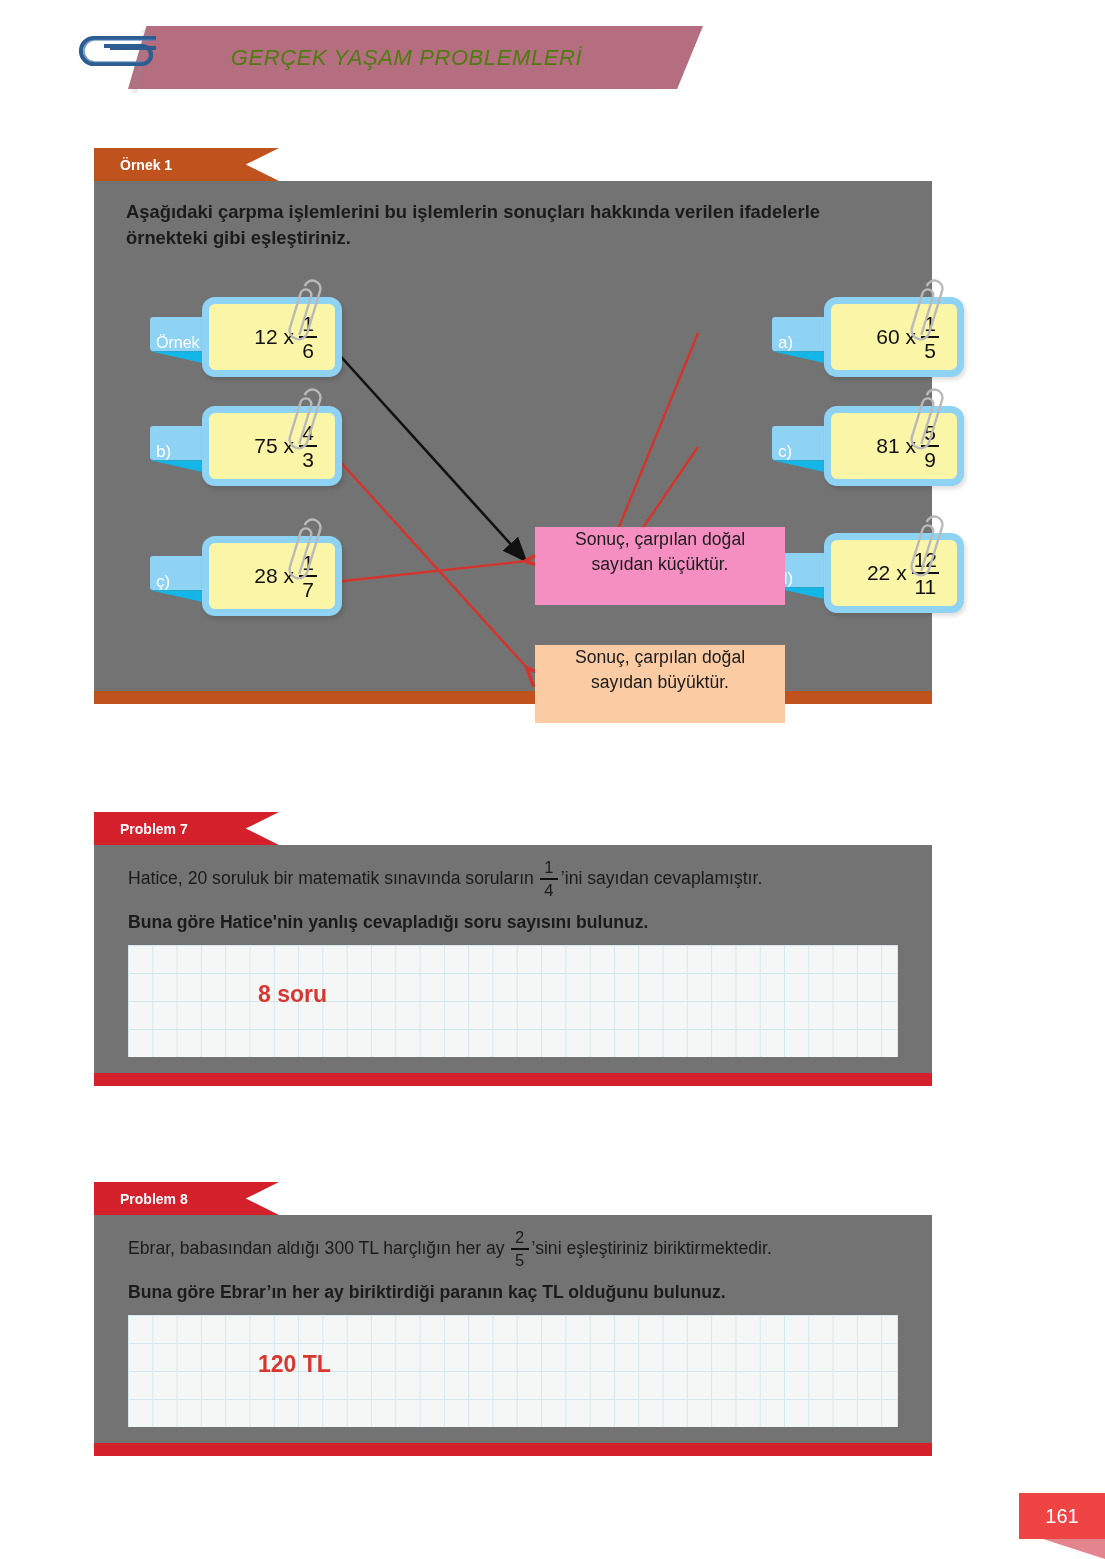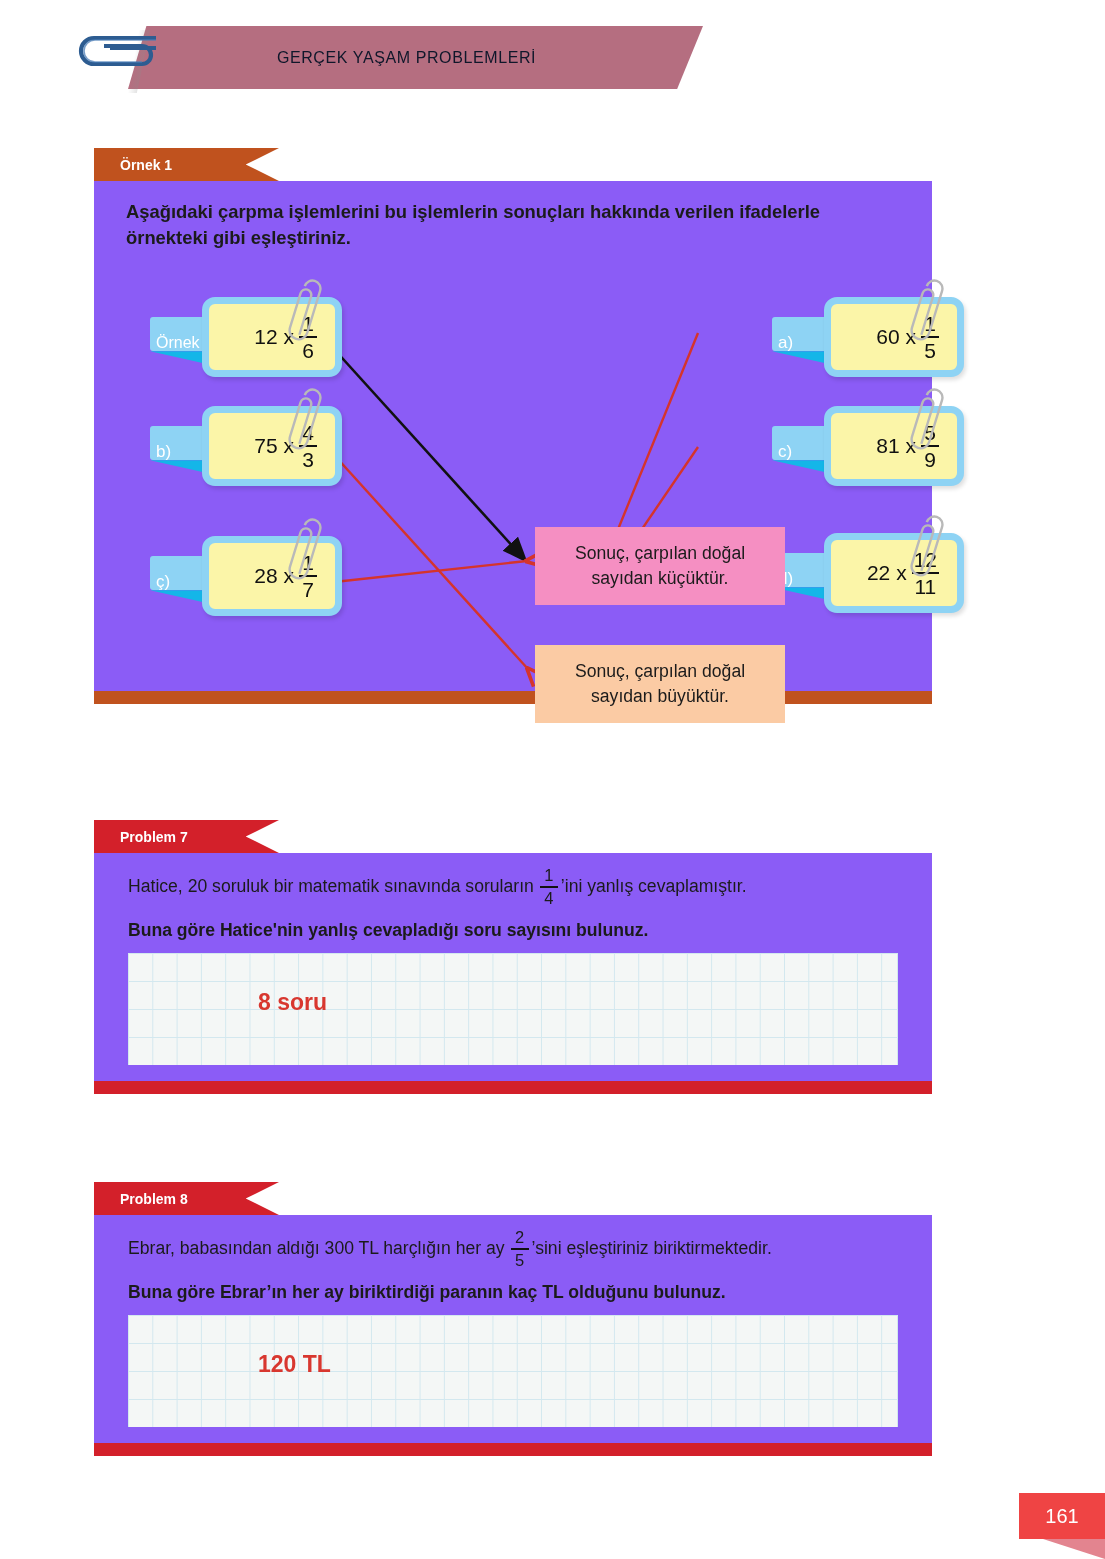--- a/index.html
+++ b/index.html
@@ -37,24 +37,25 @@
     height: 63px;
     background: linear-gradient(100deg, rgba(150,150,150,0.0) 35%, rgba(140,140,140,0.38) 55%, rgba(255,255,255,0) 80%);
     clip-path: polygon(30% 0%, 60% 0%, 38% 100%, 8% 100%);
   }
   #header-title {
     position: absolute;
     left: 0; right: 0; top: 0; bottom: 0;
     display: flex;
     align-items: center;
     justify-content: center;
-    color: #0f172a;
-    font-size: 16px;
+    color: #4d7c0f;
+    font-size: 22px;
     letter-spacing: 0.6px;
     padding-right: 18px;
+    font-style: italic;
   }
   #header-clip {
     position: absolute;
     left: 68px;
     top: 24px;
     width: 95px;
     height: 66px;
   }
 
   
@@ -92,21 +93,21 @@
     color: #ffffff;
     font-size: 14px;
     font-weight: bold;
   }
   .ribbon.orange .rib-body { background: #c0521e; }
   .ribbon.orange .rib-fold { background: #8a3a15; }
   .ribbon.red .rib-body { background: #d3202a; }
   .ribbon.red .rib-fold { background: #9c151c; }
 
   .panel {
-    background: #8b5cf6;
+    background: #737373;
     position: relative;
   }
   .panel-footer {
     height: 13px;
   }
   .panel-footer.orange { background: #c0521e; }
   .panel-footer.red { background: #d3202a; }
 
   #ornek-intro {
     padding: 18px 24px 4px 32px;
@@ -211,21 +212,20 @@
     background: #111111;
     margin: 1px 0;
   }
   .frac .den { padding: 1px 2px 0 2px; }
 
   .result-box {
     position: absolute;
     width: 250px;
     height: 78px;
     display: flex;
-    align-items: center;
     justify-content: center;
     text-align: center;
     font-size: 17.6px;
     color: #1b1b1b;
     line-height: 1.42;
   }
   #result-smaller { background: #f58fc2; left: 441px; top: 266px; }
   #result-bigger  { background: #fbcba4; left: 441px; top: 384px; }
 
   
@@ -571,36 +571,36 @@
           <span>Sonuç, çarpılan doğal</span><br>
           <span>sayıdan büyüktür.</span>
         </div>
       </div>
 
     </div>
     <div class="panel-footer orange"></div>
   </div>
 </div>
 
-<div class="problem-block" style="top:812px;margin-top:8px;">
+<div class="problem-block" style="top:812px;">
   <div class="ribbon red">
     <div class="rib-body"></div>
     <div class="rib-fold"></div>
     <div class="rib-label">Problem 7</div>
   </div>
   <div class="panel">
     <div class="problem-text">
       <div class="q-line">
         <span>Hatice, 20 soruluk bir matematik sınavında soruların</span>
         <span class="frac">
           <span class="num">1</span>
           <span class="bar"></span>
           <span class="den">4</span>
         </span>
-        <span>’ini yanlış cevaplamıştır.</span>
+        <span>’ini sayıdan cevaplamıştır.</span>
       </div>
       <div class="q-bold">Buna göre Hatice'nin yanlış cevapladığı soru sayısını bulunuz.</div>
     </div>
     <div class="answer-grid">
       <div class="answer-value">8 soru</div>
     </div>
     <div class="grid-spacer"></div>
     <div class="panel-footer red"></div>
   </div>
 </div>

